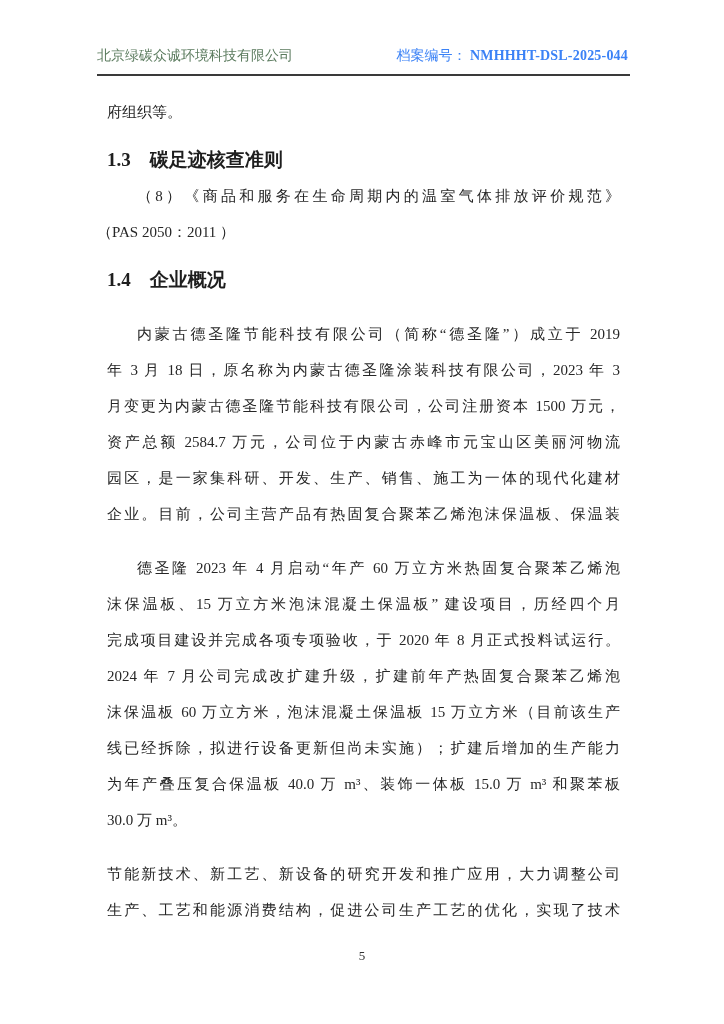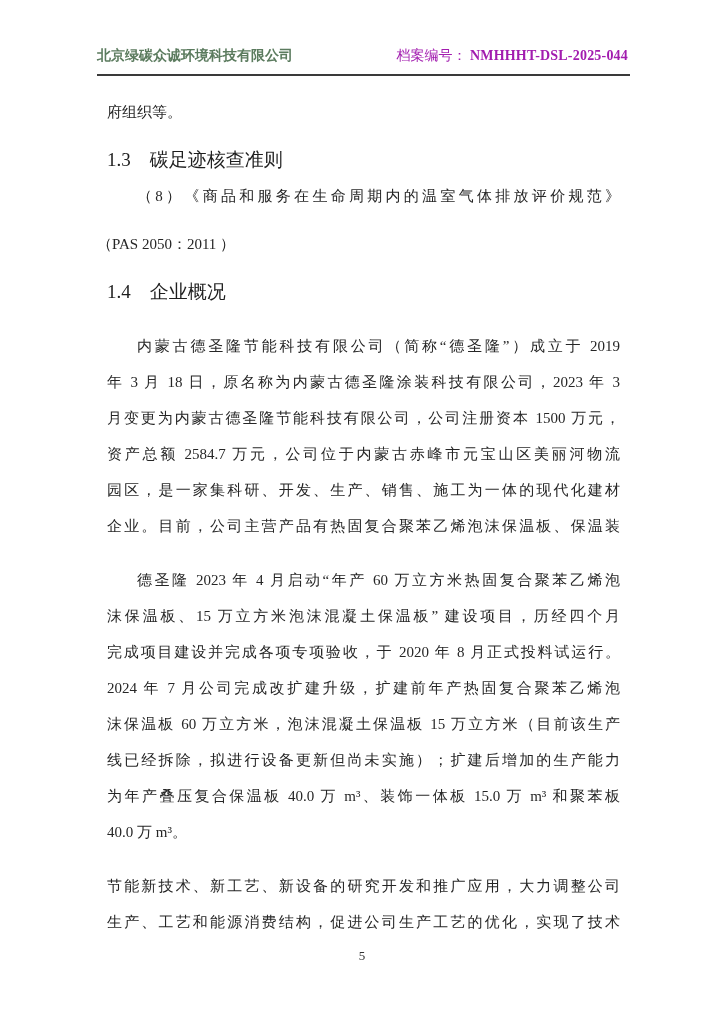--- a/index.html
+++ b/index.html
@@ -16,42 +16,42 @@
   }
   .doc-header {
     display: flex;
     justify-content: space-between;
     align-items: baseline;
     font-size: 14px;
     line-height: 20px;
     margin: 0 -8px 0 -10px;
     white-space: nowrap;
   }
-  .company-name { color: #5b7b5e; font-weight: 700; }
-  .archive { color: #a21caf; }
+  .company-name { color: #5b7b5e; font-weight: 400; }
+  .archive { color: #3b82f6; }
   .archive .num { font-weight: 700; letter-spacing: 0.2px; }
   .header-rule {
     border: none;
     border-bottom: 2px solid #3a3a3a;
     margin: 8px -10px 0 -10px;
   }
   .bline {
     font-size: 15px;
     line-height: 36px;
     text-align: justify;
     text-align-last: justify;
     color: #262626;
   }
   .bline.last { text-align: left; text-align-last: left; }
   .indent { text-indent: 2em; }
-  .hang { margin-left: -10px; margin-top: 12px; }
+  .hang { margin-left: -10px; }
   .carry { margin-top: 18px; }
   .sec {
     font-size: 19px;
-    font-weight: 400;
+    font-weight: 700;
     line-height: 36px;
     color: #1e1e1e;
   }
   .sec-13 { margin-top: 12px; }
   .sec-14 { margin-top: 12px; }
   .sec .sec-title { margin-left: 1em; }
   .para { margin-top: 18px; }
   .page-number {
     position: absolute;
     left: 0; right: 0;
@@ -98,21 +98,21 @@
   </div>
 
   <div class="para">
     <div class="bline indent">德圣隆 2023 年 4 月启动“年产 60 万立方米热固复合聚苯乙烯泡</div>
     <div class="bline">沫保温板、15 万立方米泡沫混凝土保温板” 建设项目，历经四个月</div>
     <div class="bline">完成项目建设并完成各项专项验收，于 2020 年 8 月正式投料试运行。</div>
     <div class="bline">2024 年 7 月公司完成改扩建升级，扩建前年产热固复合聚苯乙烯泡</div>
     <div class="bline">沫保温板 60 万立方米，泡沫混凝土保温板 15 万立方米（目前该生产</div>
     <div class="bline">线已经拆除，拟进行设备更新但尚未实施）；扩建后增加的生产能力</div>
     <div class="bline">为年产叠压复合保温板 40.0 万 m³、装饰一体板 15.0 万 m³ 和聚苯板</div>
-    <div class="bline last">40.0 万 m³。</div>
+    <div class="bline last">30.0 万 m³。</div>
   </div>
 
   <div class="para">
     <div class="bline">节能新技术、新工艺、新设备的研究开发和推广应用，大力调整公司</div>
     <div class="bline">生产、工艺和能源消费结构，促进公司生产工艺的优化，实现了技术</div>
   </div>
 
   <div class="page-number">5</div>
 
 </div>

